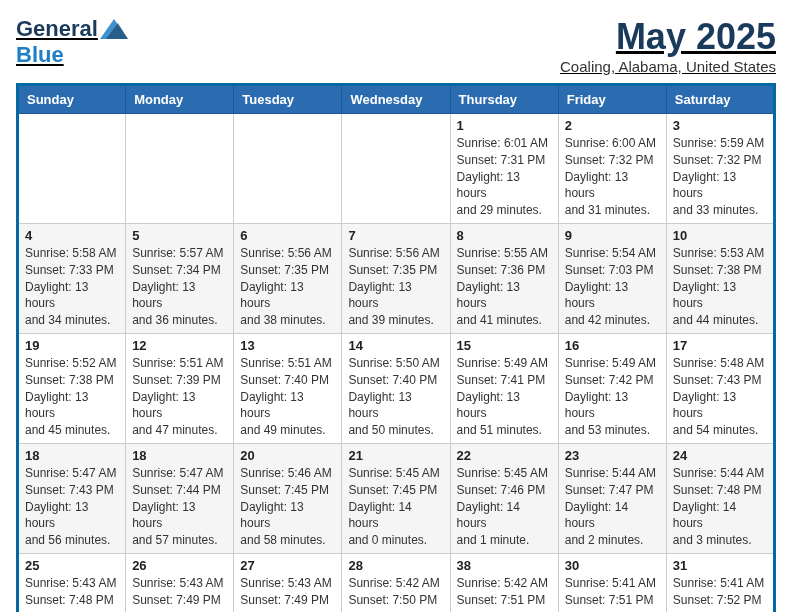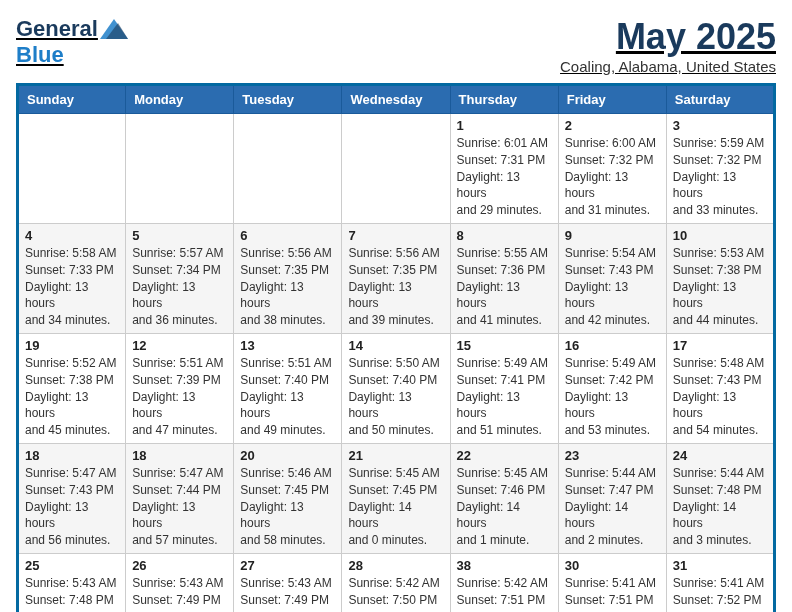--- a/index.html
+++ b/index.html
@@ -185,21 +185,21 @@
         <td>
           <span class="day-number">8</span>
           <div class="day-info" style="white-space: pre-line;">Sunrise: 5:55 AM
 Sunset: 7:36 PM
 Daylight: 13 hours
 and 41 minutes.</div>
         </td>
         <td>
           <span class="day-number">9</span>
           <div class="day-info" style="white-space: pre-line;">Sunrise: 5:54 AM
-Sunset: 7:43 PM
+Sunset: 7:03 PM
 Daylight: 13 hours
 and 42 minutes.</div>
         </td>
         <td>
           <span class="day-number">10</span>
           <div class="day-info" style="white-space: pre-line;">Sunrise: 5:53 AM
 Sunset: 7:38 PM
 Daylight: 13 hours
 and 44 minutes.</div>
         </td>

